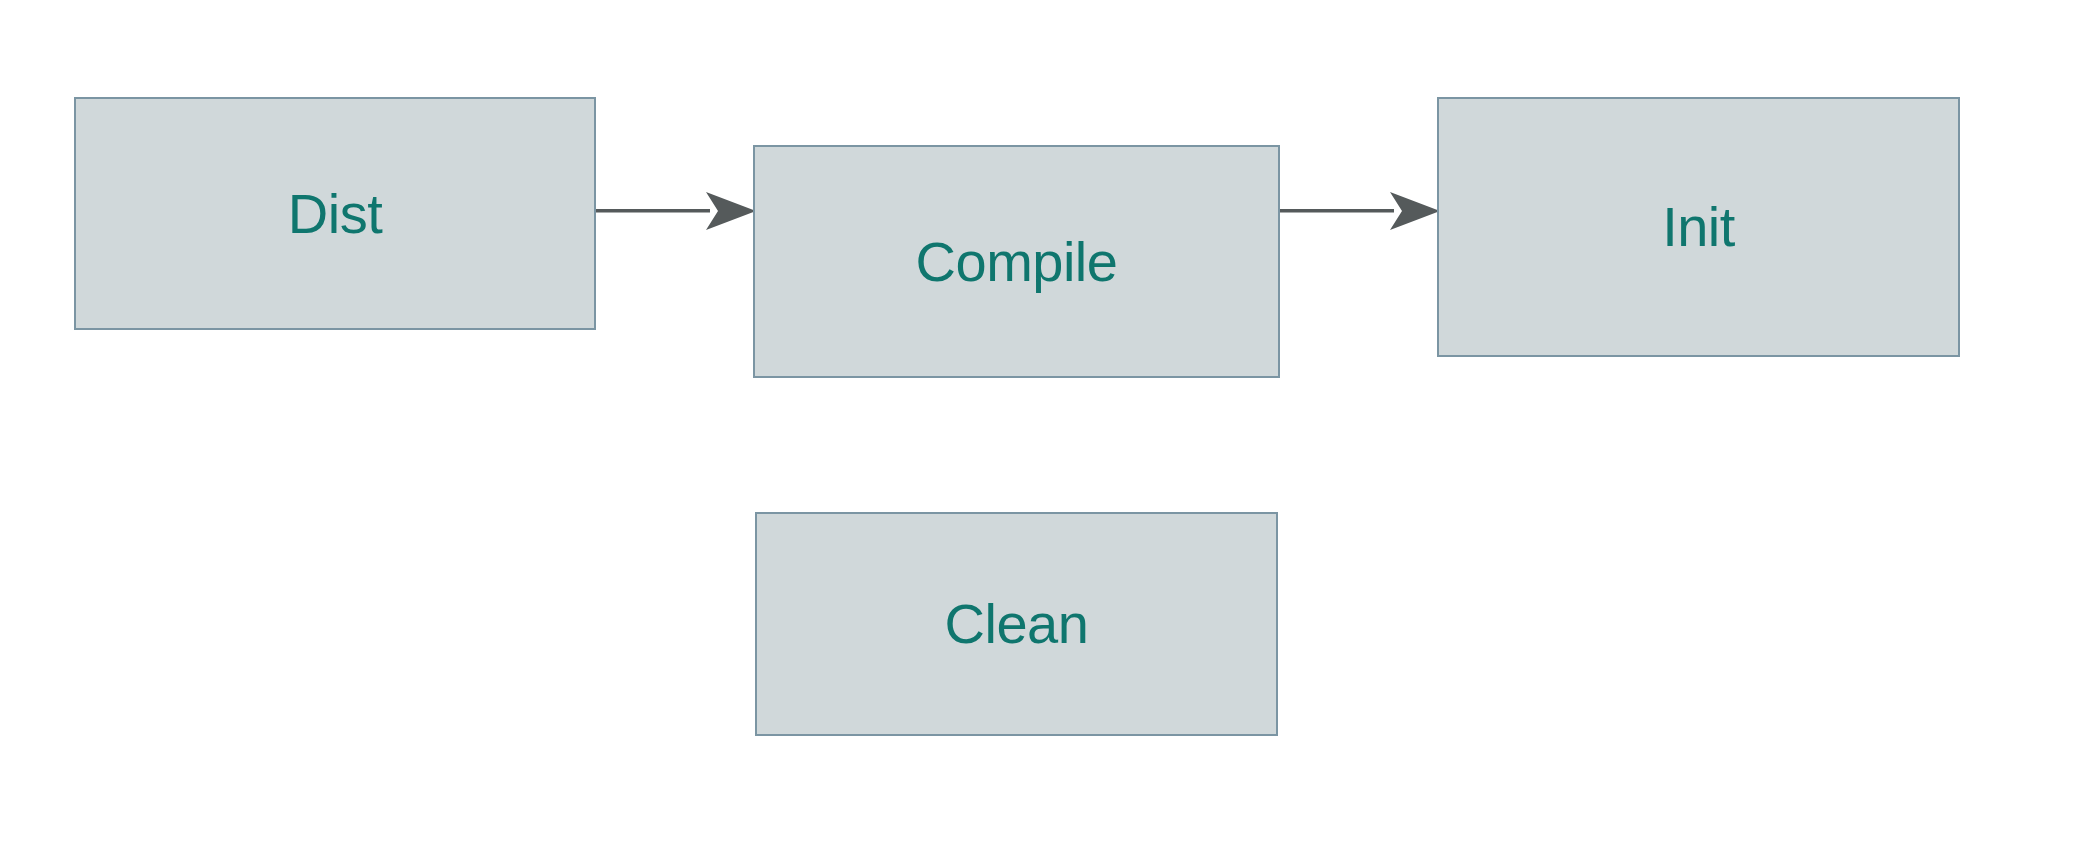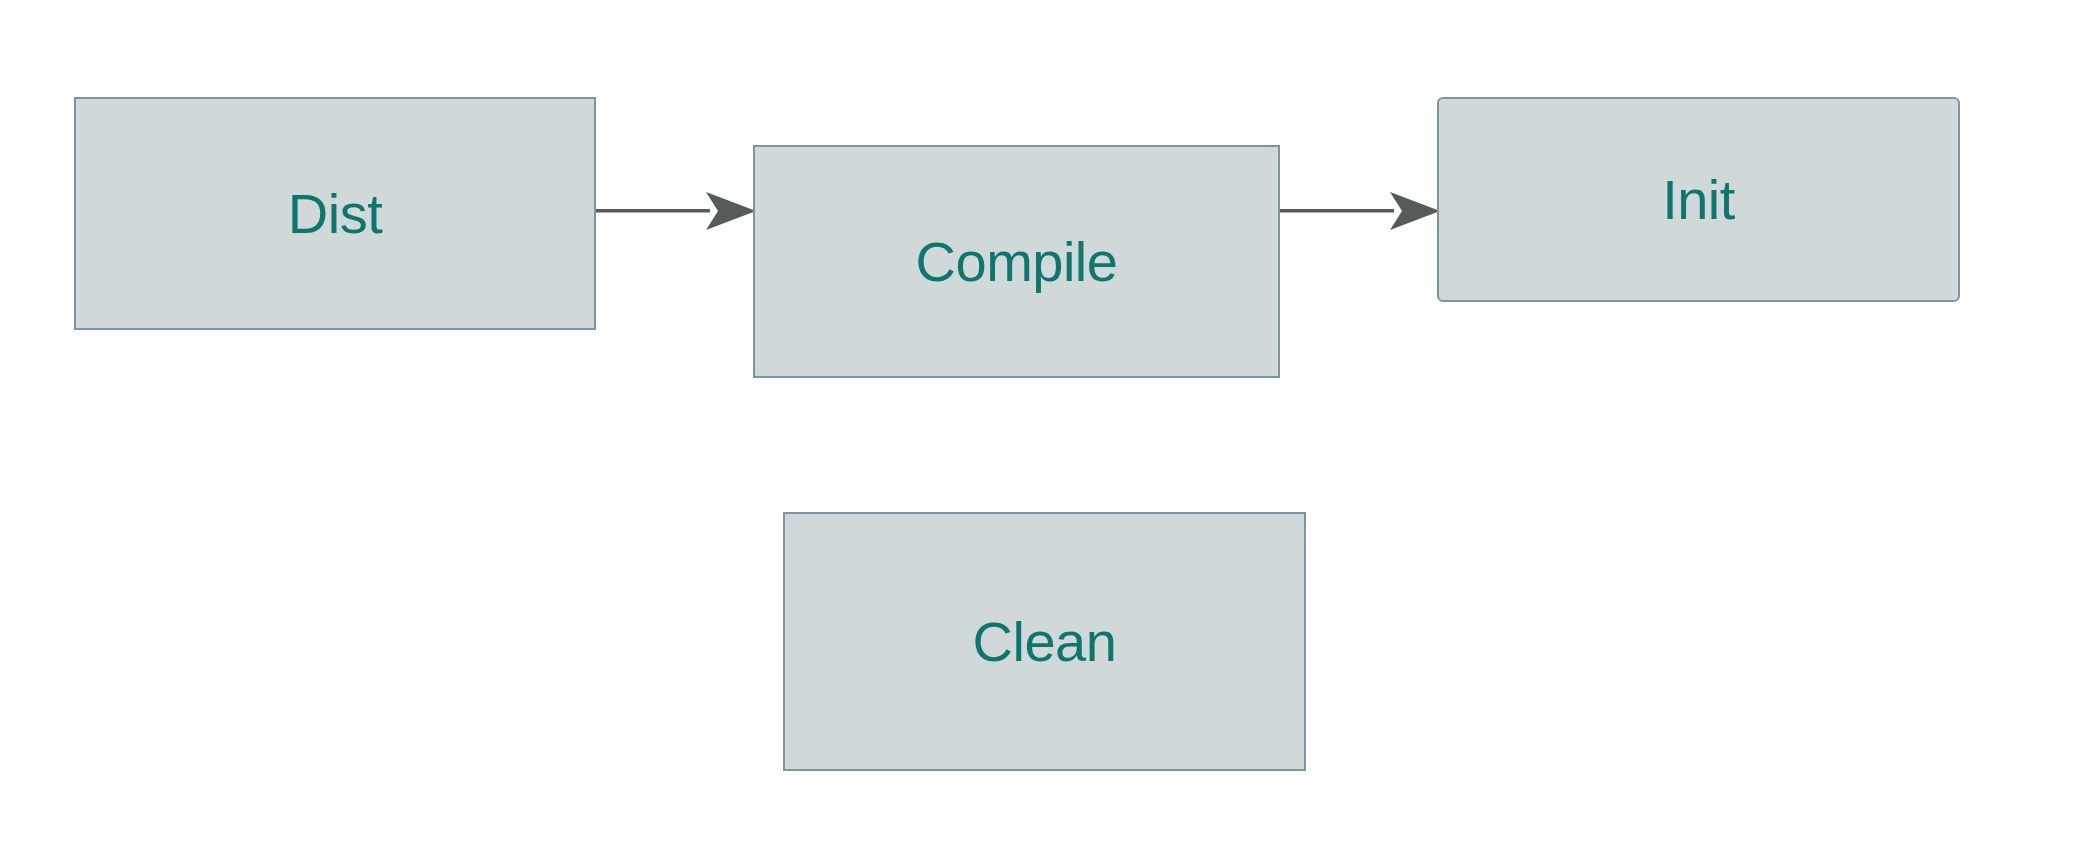--- a/index.html
+++ b/index.html
@@ -41,22 +41,22 @@
     position: absolute;
     overflow: visible;
   }
   .edge svg {
     display: block;
     overflow: visible;
   }
   
   #node-dist    { left: 74px;   top: 97px;  width: 522px; height: 233px; }
   #node-compile { left: 753px;  top: 97px;  width: 527px; height: 233px; margin-top: 48px; }
-  #node-init    { left: 1437px; top: 97px;  width: 523px; height: 205px; border-radius: 6px; }
-  #node-clean   { left: 755px;  top: 512px; width: 523px; height: 259px; margin-left: 28px; }
+  #node-init    { left: 1437px; top: 97px;  width: 523px; height: 260px; }
+  #node-clean   { left: 755px;  top: 512px; width: 523px; height: 224px; }
   
   #edge-dist-compile { left: 594px;  top: 190px; width: 162px; height: 46px; }
   #edge-compile-init { left: 1278px; top: 190px; width: 162px; height: 46px; }
 </style>
 </head>
 <body>
 
 <div id="canvas">
 
   <div class="edge" id="edge-dist-compile">

